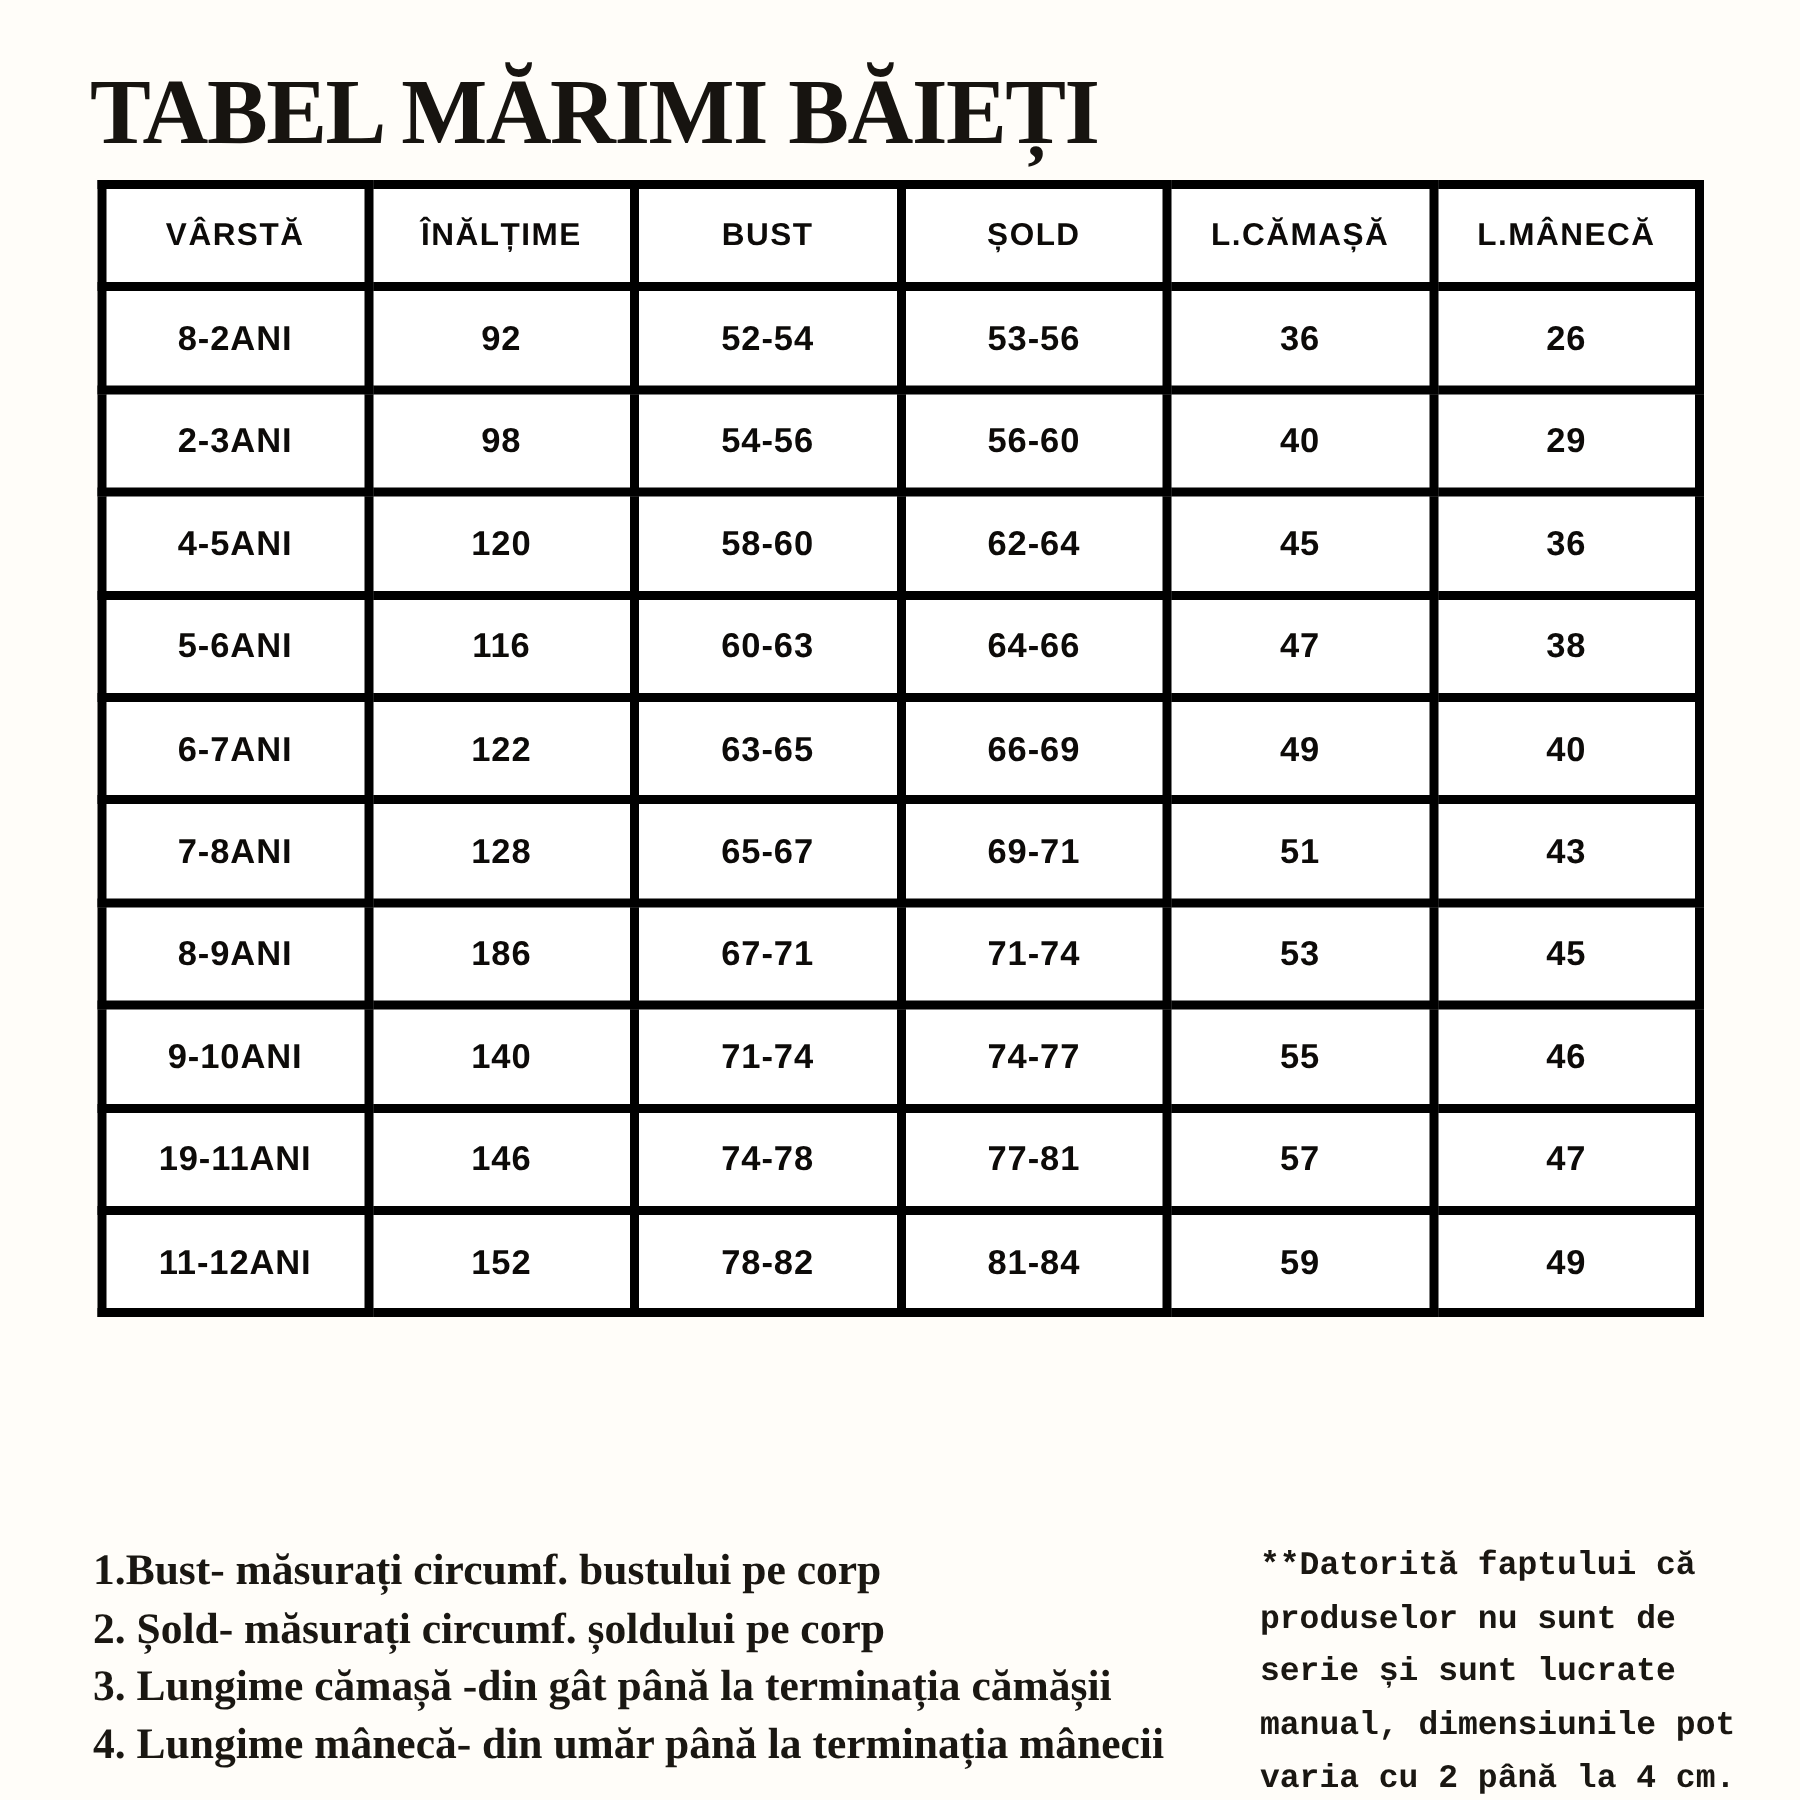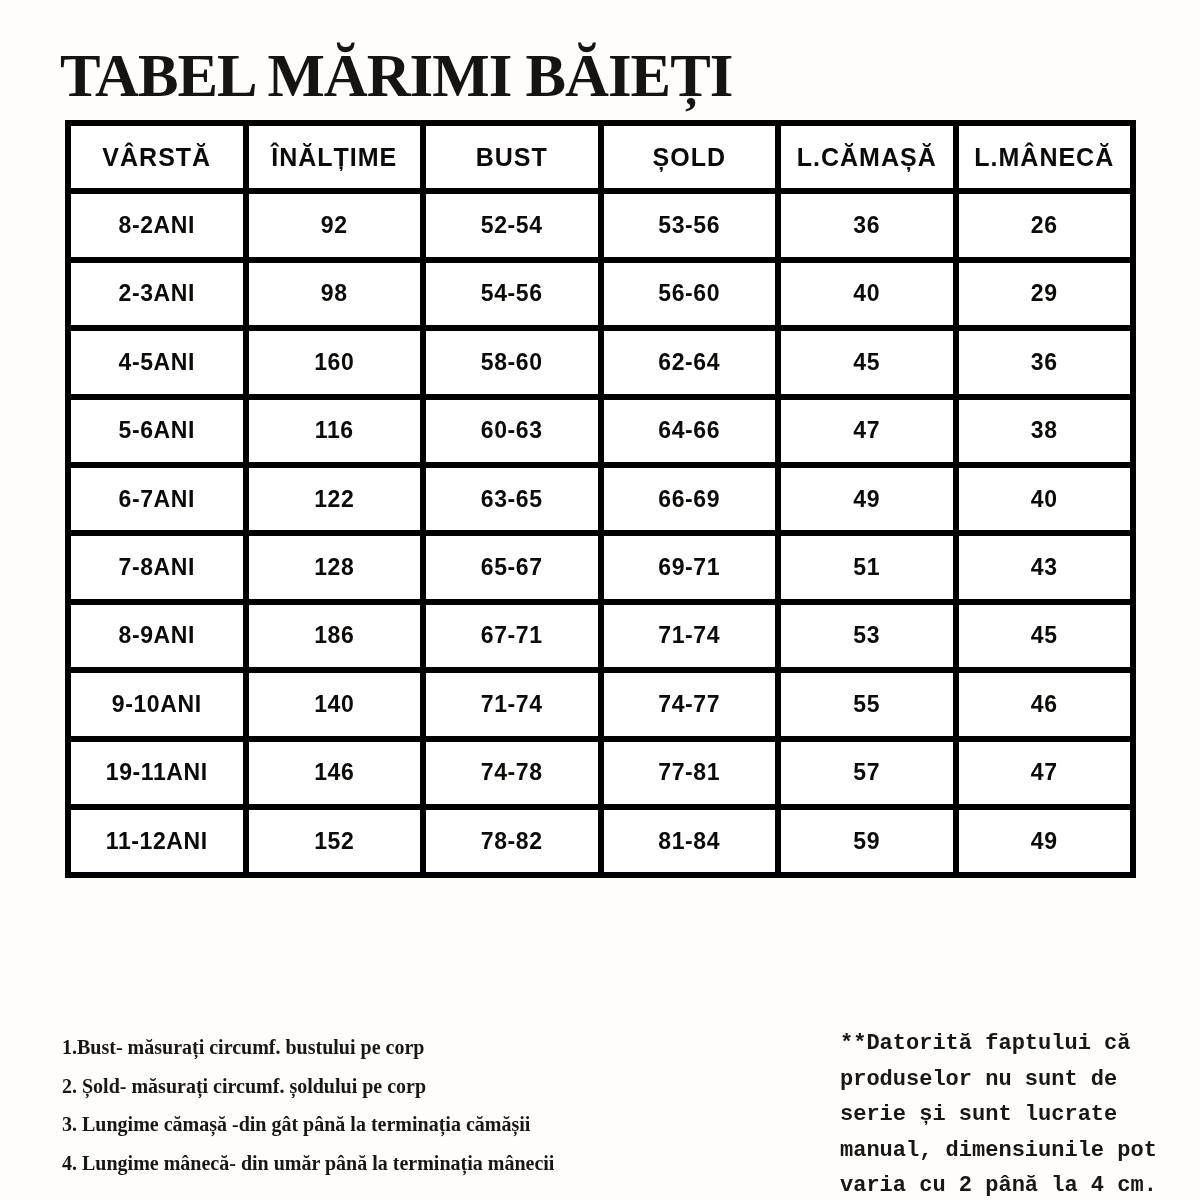--- a/index.html
+++ b/index.html
@@ -37,29 +37,29 @@
     background: #ffffff;
     height: 68.4px;
     text-align: center;
     vertical-align: middle;
     font-family: "Liberation Sans", sans-serif;
     font-weight: 700;
     font-size: 23px;
     letter-spacing: 0.6px;
     color: #0d0b09;
   }
-  table.size-table th { font-size: 25px; letter-spacing: 1px; }
+  table.size-table th { font-size: 21px; letter-spacing: 1px; }
 
   .notes {
     position: absolute;
     left: 62px; top: 1028px;
     width: 740px;
     font-family: "Liberation Serif", serif;
     font-weight: 700;
-    font-size: 20px;
+    font-size: 29px;
     line-height: 38.5px;
     color: #1a1712;
     list-style: none;
   }
   .disclaimer {
     position: absolute;
     left: 840px; top: 1026px;
     width: 335px;
     font-family: Liberation Mono, monospace;
     font-weight: 700;
@@ -98,21 +98,21 @@
       <tr>
         <td>2-3ANI</td>
         <td>98</td>
         <td>54-56</td>
         <td>56-60</td>
         <td>40</td>
         <td>29</td>
       </tr>
       <tr>
         <td>4-5ANI</td>
-        <td>160</td>
+        <td>120</td>
         <td>58-60</td>
         <td>62-64</td>
         <td>45</td>
         <td>36</td>
       </tr>
       <tr>
         <td>5-6ANI</td>
         <td>116</td>
         <td>60-63</td>
         <td>64-66</td>

